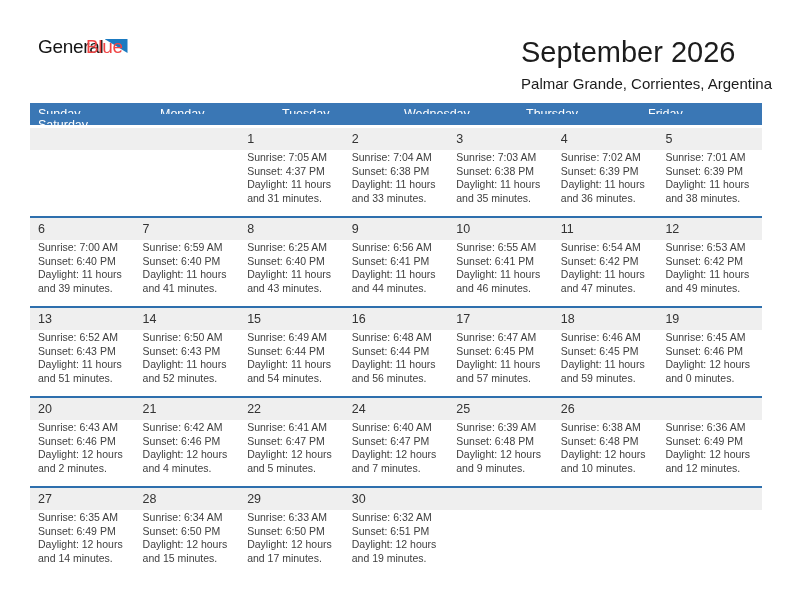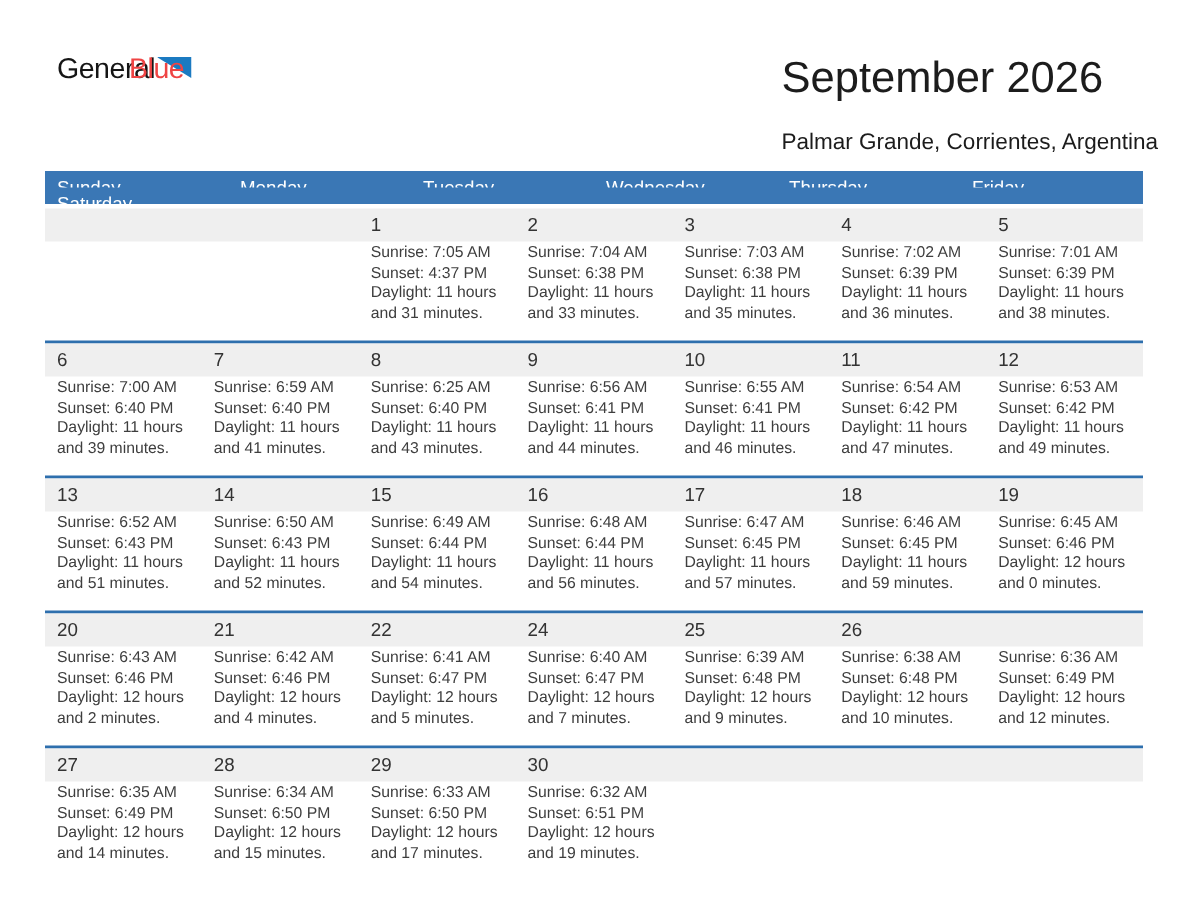--- a/index.html
+++ b/index.html
@@ -44,21 +44,21 @@
   }
   .title-block { text-align: left; }
   .page-title {
     font-size: 29px;
     color: #1c1c1c;
     line-height: 32px;
   }
   .page-subtitle {
     font-size: 15px;
     color: #1c1c1c;
-    margin-top: 18px;
+    margin-top: 7px;
   }
 
   
   .calendar {
     margin: 11px 30px 0 30px;
     width: 732px;
   }
   .day-header-row {
     display: grid;
     grid-template-columns: repeat(6, 1fr);

